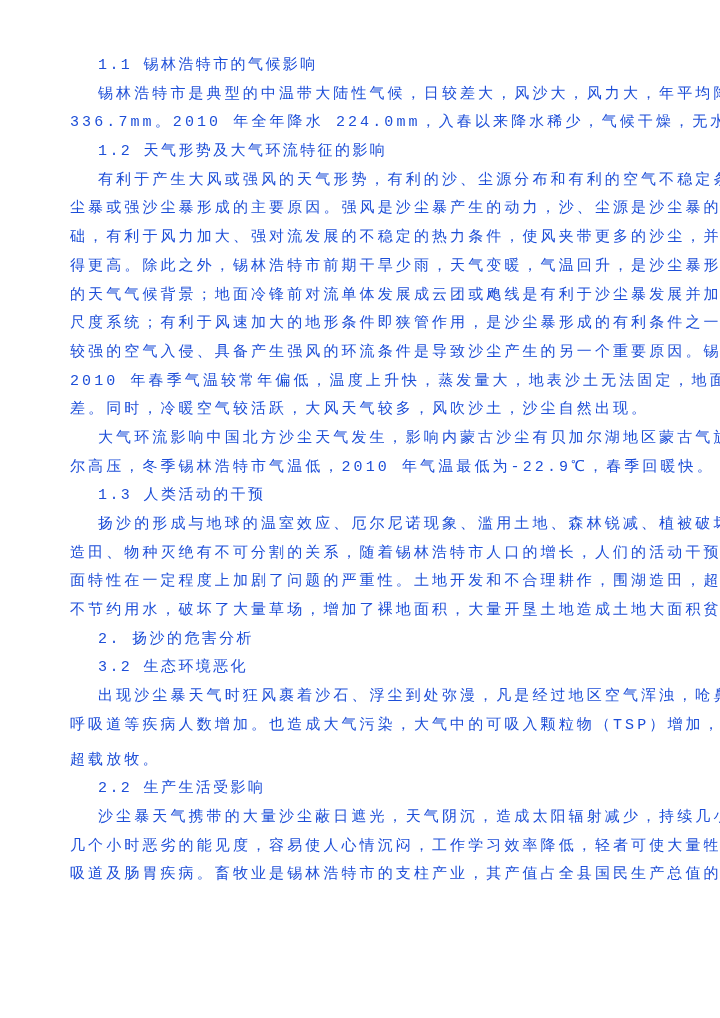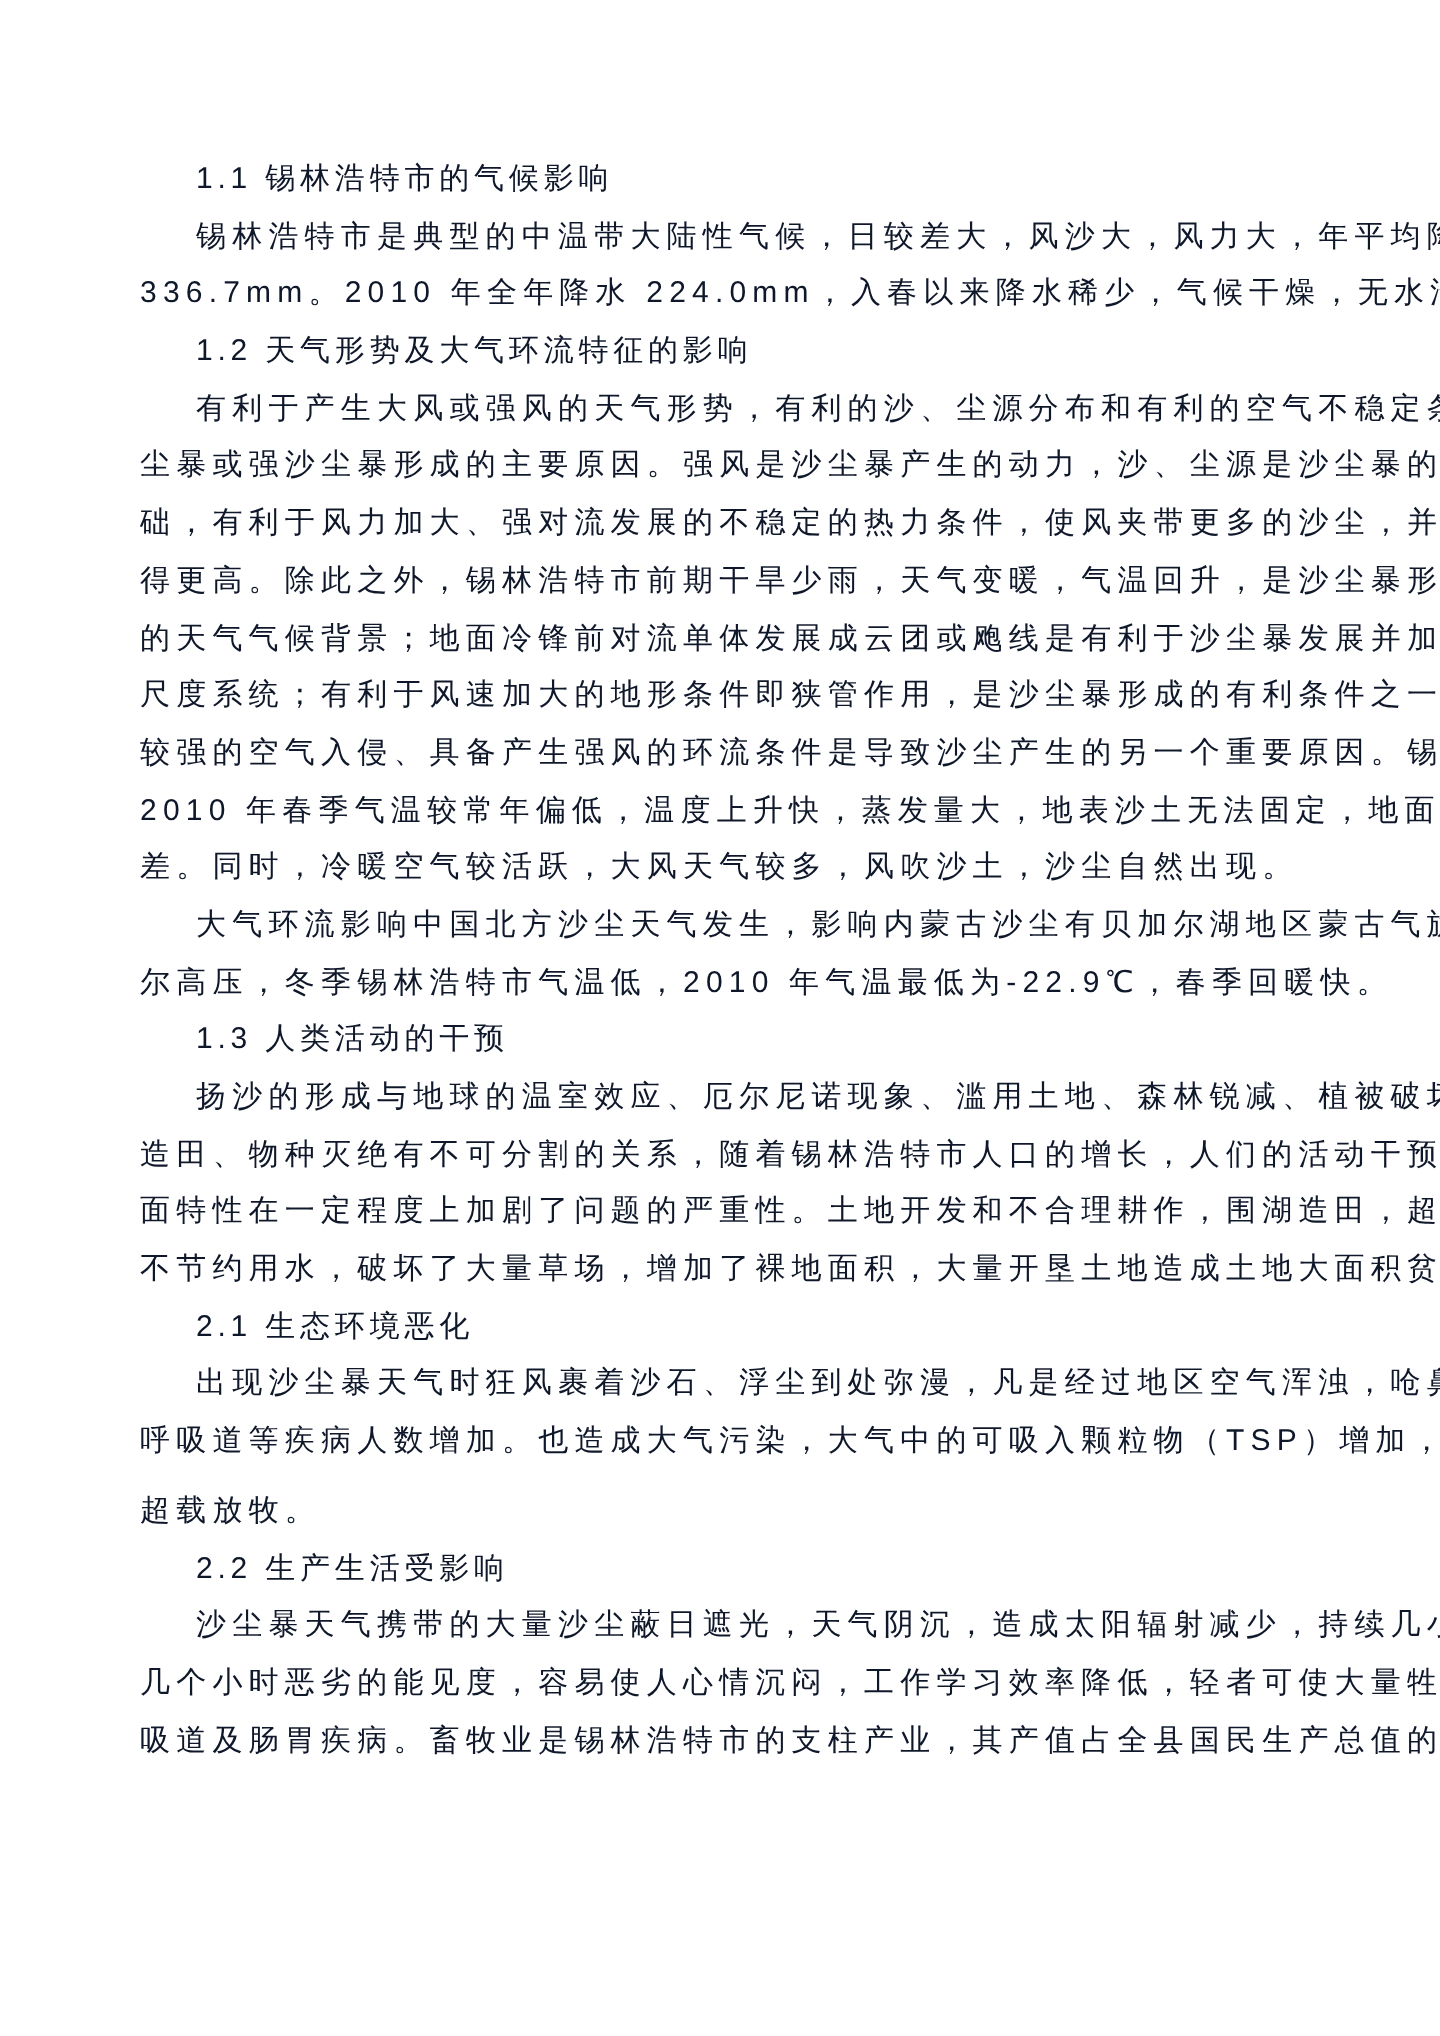--- a/index.html
+++ b/index.html
@@ -9,25 +9,25 @@
     }
     body {
       width: 720px;
       height: 1018px;
       position: relative;
       overflow: hidden;
     }
     .page {
       position: absolute;
       left: 70px;
-      top: 76px;
+      top: 52px;
       width: 570px;
-      font-family: Liberation Sans, sans-serif;
+      font-family: Liberation Mono, monospace;
       font-size: 15px;
-      color: #0f172a;
+      color: #1d4ed8;
       letter-spacing: 3.1px;
     }
     .line {
       height: 28.7px;
       line-height: 28.7px;
       white-space: nowrap;
       overflow: visible;
     }
     .indent {
       padding-left: 28px;
@@ -68,22 +68,23 @@
   </div>
 
   <div class="line indent heading">1.3 人类活动的干预</div>
   <div>
     <div class="line indent">扬沙的形成与地球的温室效应、厄尔尼诺现象、滥用土地、森林锐减、植被破坏、围湖</div>
     <div class="line">造田、物种灭绝有不可分割的关系，随着锡林浩特市人口的增长，人们的活动干预，陆地表</div>
     <div class="line">面特性在一定程度上加剧了问题的严重性。土地开发和不合理耕作，围湖造田，超载放牧，</div>
     <div class="line">不节约用水，破坏了大量草场，增加了裸地面积，大量开垦土地造成土地大面积贫瘠，破坏</div>
   </div>
 
+  <div class="line indent heading">2. 扬沙的危害分析</div>
 
-  <div class="line indent heading">2.1 生态环境恶化</div>
+  <div class="line indent heading">3.2 生态环境恶化</div>
   <div>
     <div class="line indent">出现沙尘暴天气时狂风裹着沙石、浮尘到处弥漫，凡是经过地区空气浑浊，呛鼻迷眼，</div>
     <div class="line">呼吸道等疾病人数增加。也造成大气污染，大气中的可吸入颗粒物（TSP）增加，大气</div>
     <div class="gap"></div>
     <div class="line">超载放牧。</div>
   </div>
 
   <div class="line indent heading">2.2 生产生活受影响</div>
   <div>
     <div class="line indent">沙尘暴天气携带的大量沙尘蔽日遮光，天气阴沉，造成太阳辐射减少，持续几小时到十</div>

